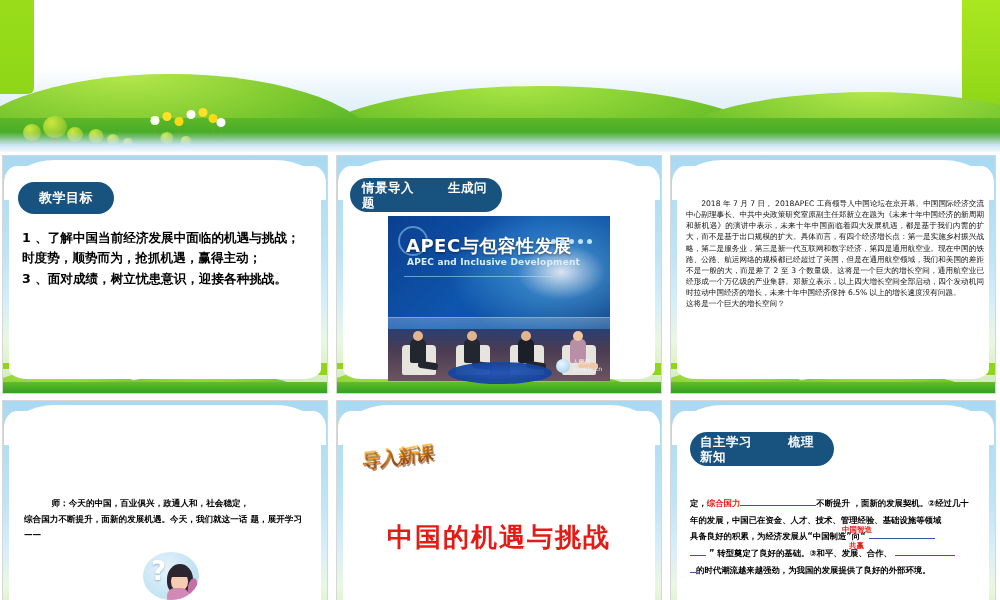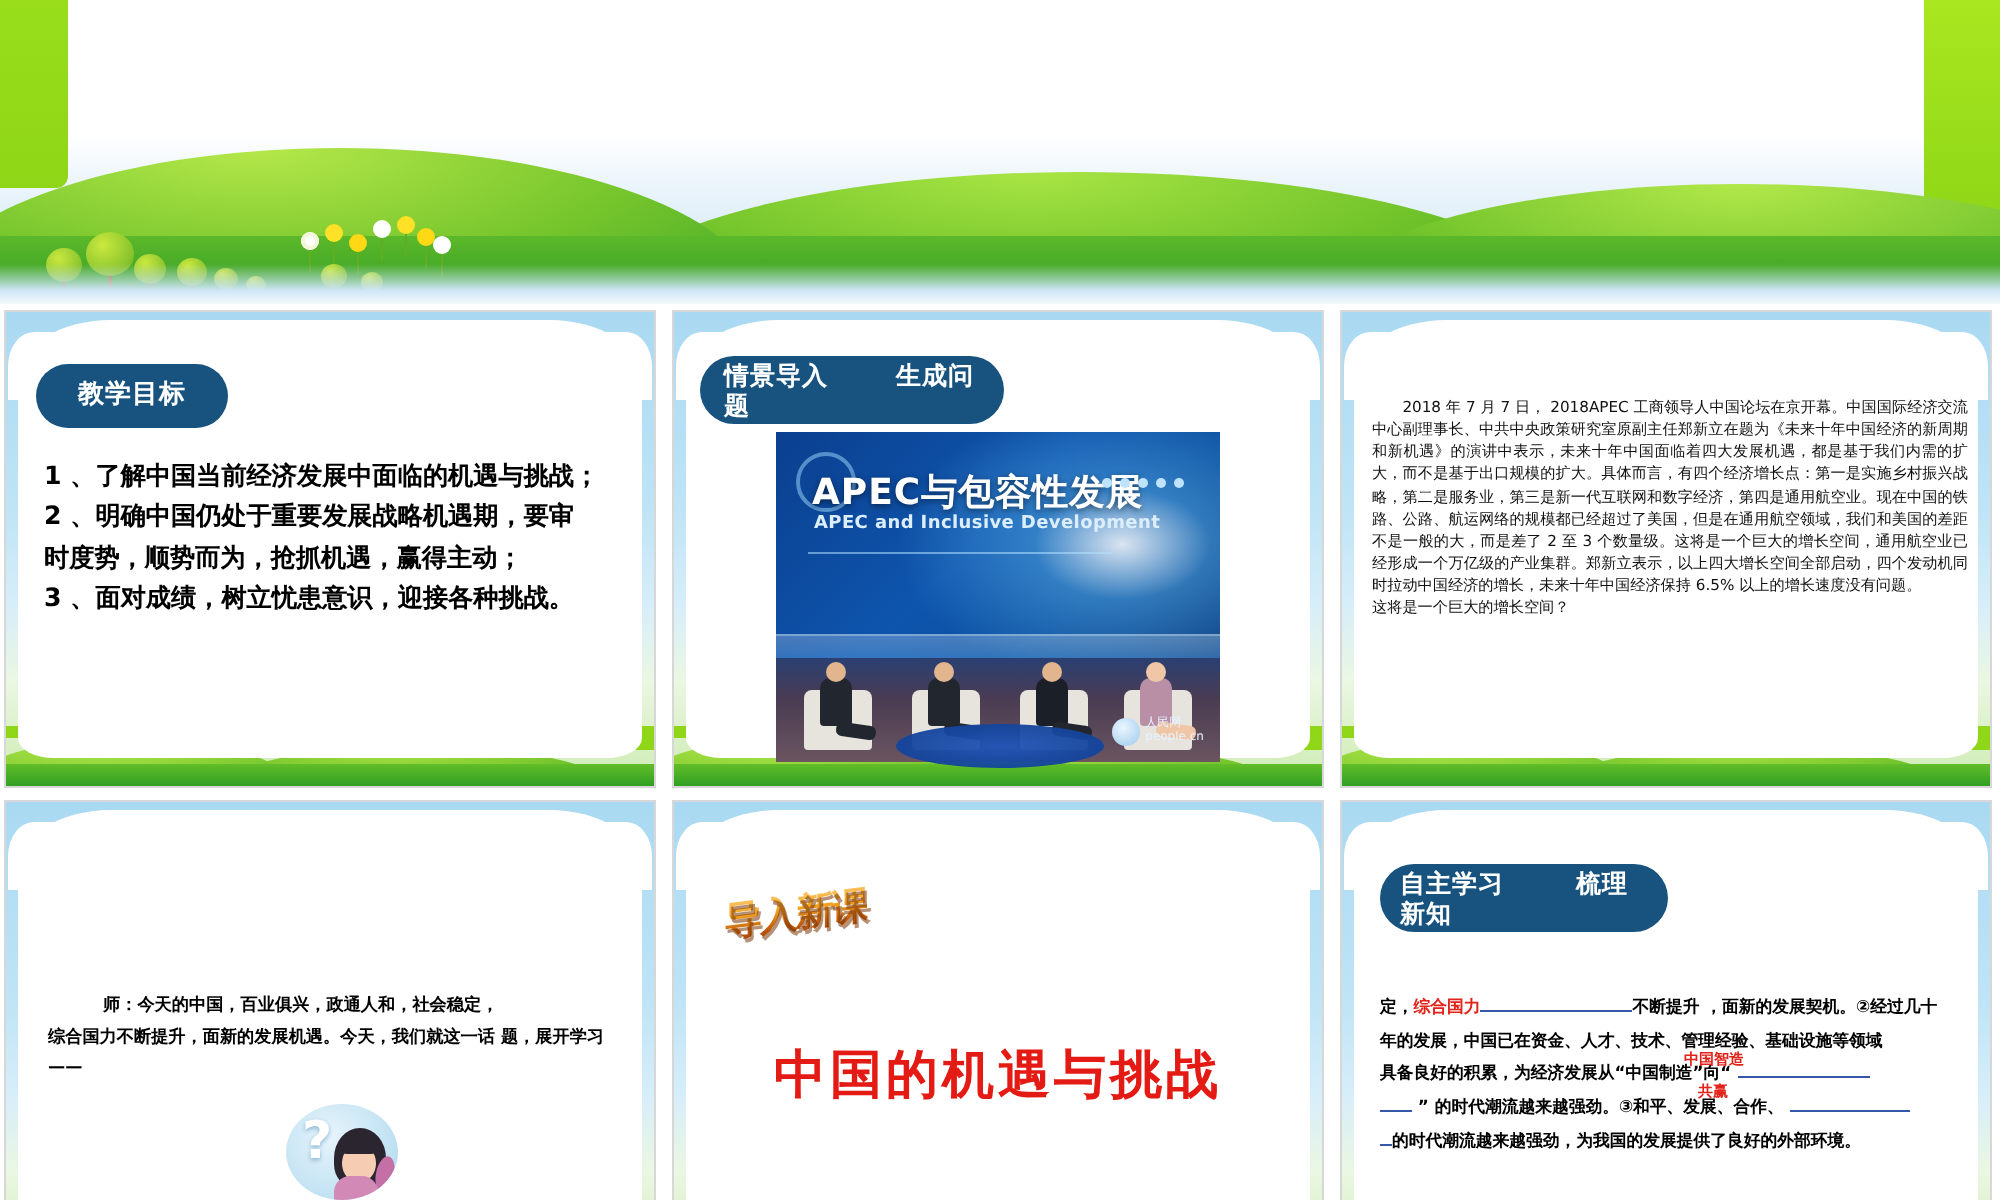--- a/index.html
+++ b/index.html
@@ -305,21 +305,20 @@
     <div class="slide r1 c2">
       <div class="sky"></div>
 
       <div class="pillow"></div>
     </div>
   </div>
 
   <div class="pill s1-pill">教学目标</div>
   <div class="body-txt s1-list">
     <div>1 、了解中国当前经济发展中面临的机遇与挑战；</div>
-    <div>2 、明确中国仍处于重要发展战略机遇期，要审</div>
     <div>时度势，顺势而为，抢抓机遇，赢得主动；</div>
     <div>3 、面对成绩，树立忧患意识，迎接各种挑战。</div>
   </div>
 
   <div class="pill s2-pill">
     <span>情景导入</span><span class="sp"></span><span>生成问</span><br>
     <span>题</span>
   </div>
   <div class="s2-img">
     <div class="arc a1"></div>
@@ -401,19 +400,19 @@
   </div>
   <div class="body-txt s6-txt">
     <br>
     <span>定，</span><span class="redtag">综合国力</span><span class="blank" style="width:76px;"></span><span>不断提升 ，面新的发展契机。②经过几十</span><br>
     <span>年的发展，中国已在资金、人才、技术、管理经验、基础设施等领域</span><br>
     <span style="position:relative;">
       <span>具备良好的积累，为经济发展从“中国制造”向“</span>
       <span class="redmark" style="left:152px;top:-9px;">中国智造</span>
     </span><span class="blank" style="width:66px;"></span><br>
     <span class="blank" style="width:16px;"></span><span style="position:relative;">
-      <span>” 的时代潮流越来越强劲。③和平、发展、合作、</span>
+      <span>” 转型奠定了良好的基础。③和平、发展、合作、</span>
       <span class="redmark" style="left:143px;top:-10px;">共赢</span>
     </span><span class="blank" style="width:60px;"></span><br>
     <span class="blank" style="width:6px;"></span><span>的时代潮流越来越强劲，为我国的发展提供了良好的外部环境。</span>
   </div>
 
 </div>
 
 </body></html>

